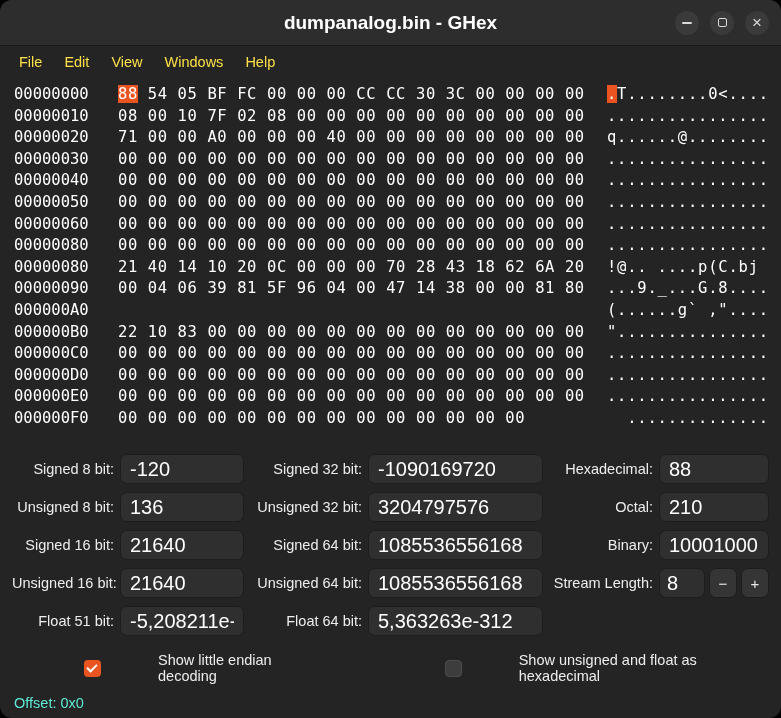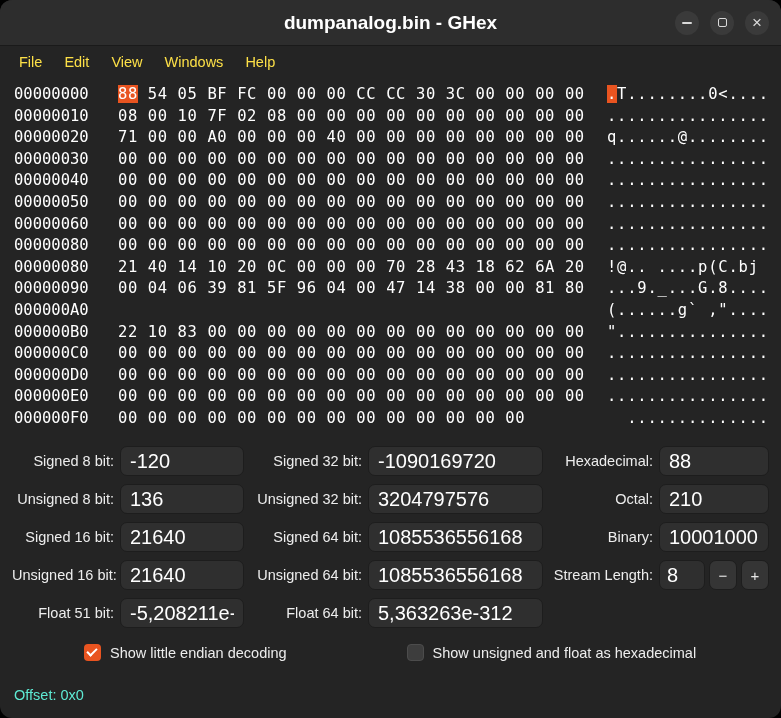--- a/index.html
+++ b/index.html
@@ -48,42 +48,42 @@
   .offset { flex: 0 0 97px; }
   .bytes { margin-left: 7px; letter-spacing: 0.6px; }
   .ascii { margin-left: auto; letter-spacing: 0.8px; }
   .cursor { background: var(--cursor_highlight, #e95420); color: #ffffff; }
 
   
   .panel {
     display: grid;
     grid-template-columns: 102px 124px 112px 175px 104px 110px;
     column-gap: 6px; row-gap: 8px;
-    padding: 0 12px; margin-top: 16px;
+    padding: 0 12px; margin-top: 24px;
     align-items: center;
   }
   .plabel { font-size: 14.5px; color: #ededed; text-align: right; white-space: nowrap; }
   .entry {
     height: 30px; width: 100%;
     background: #2f2f2f; border: 1px solid #1d1d1d; border-radius: 7px;
     color: #ffffff; font-size: 20px; padding: 0 9px;
     font-family: "Liberation Sans", sans-serif; outline: none;
   }
   .stream-cell { display: flex; gap: 4px; align-items: center; }
   .stream-entry { width: 46px; flex: 0 0 46px; padding: 0 7px; }
   .spin {
     width: 28px; height: 30px; flex: 0 0 28px;
     background: #353535; border: 1px solid #1d1d1d; border-radius: 7px;
     color: #e8e8e8; font-size: 15px; cursor: pointer;
     display: flex; align-items: center; justify-content: center; padding: 0;
   }
 
   
   .checkrow { display: flex; align-items: center; margin: 16px 12px 0 84px; font-size: 14.5px; color: #ededed; }
-  .cb-group { display: flex; align-items: center; cursor: pointer; }
+  .cb-group { display: flex; align-items: center; cursor: pointer; gap: 48px; }
   .group2 { margin-left: 120px; }
   .checkbox { width: 17px; height: 17px; border-radius: 4px; flex: 0 0 17px; }
   .checkbox.checked { background: var(--accent, #e95420); }
   .checkbox.checked::after {
     content: ""; display: block; width: 8px; height: 4px;
     border-left: 2px solid #fff; border-bottom: 2px solid #fff;
     transform: rotate(-45deg); margin: 4px 0 0 3px;
   }
   .checkbox.unchecked { background: #3d3d3d; border: 1px solid #4c4c4c; }
   .cb-label { margin-left: 9px; }

